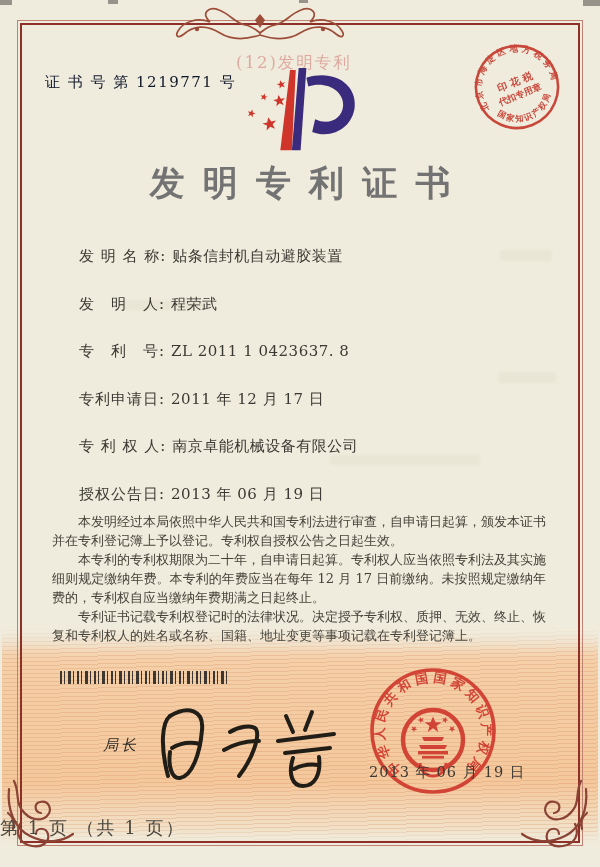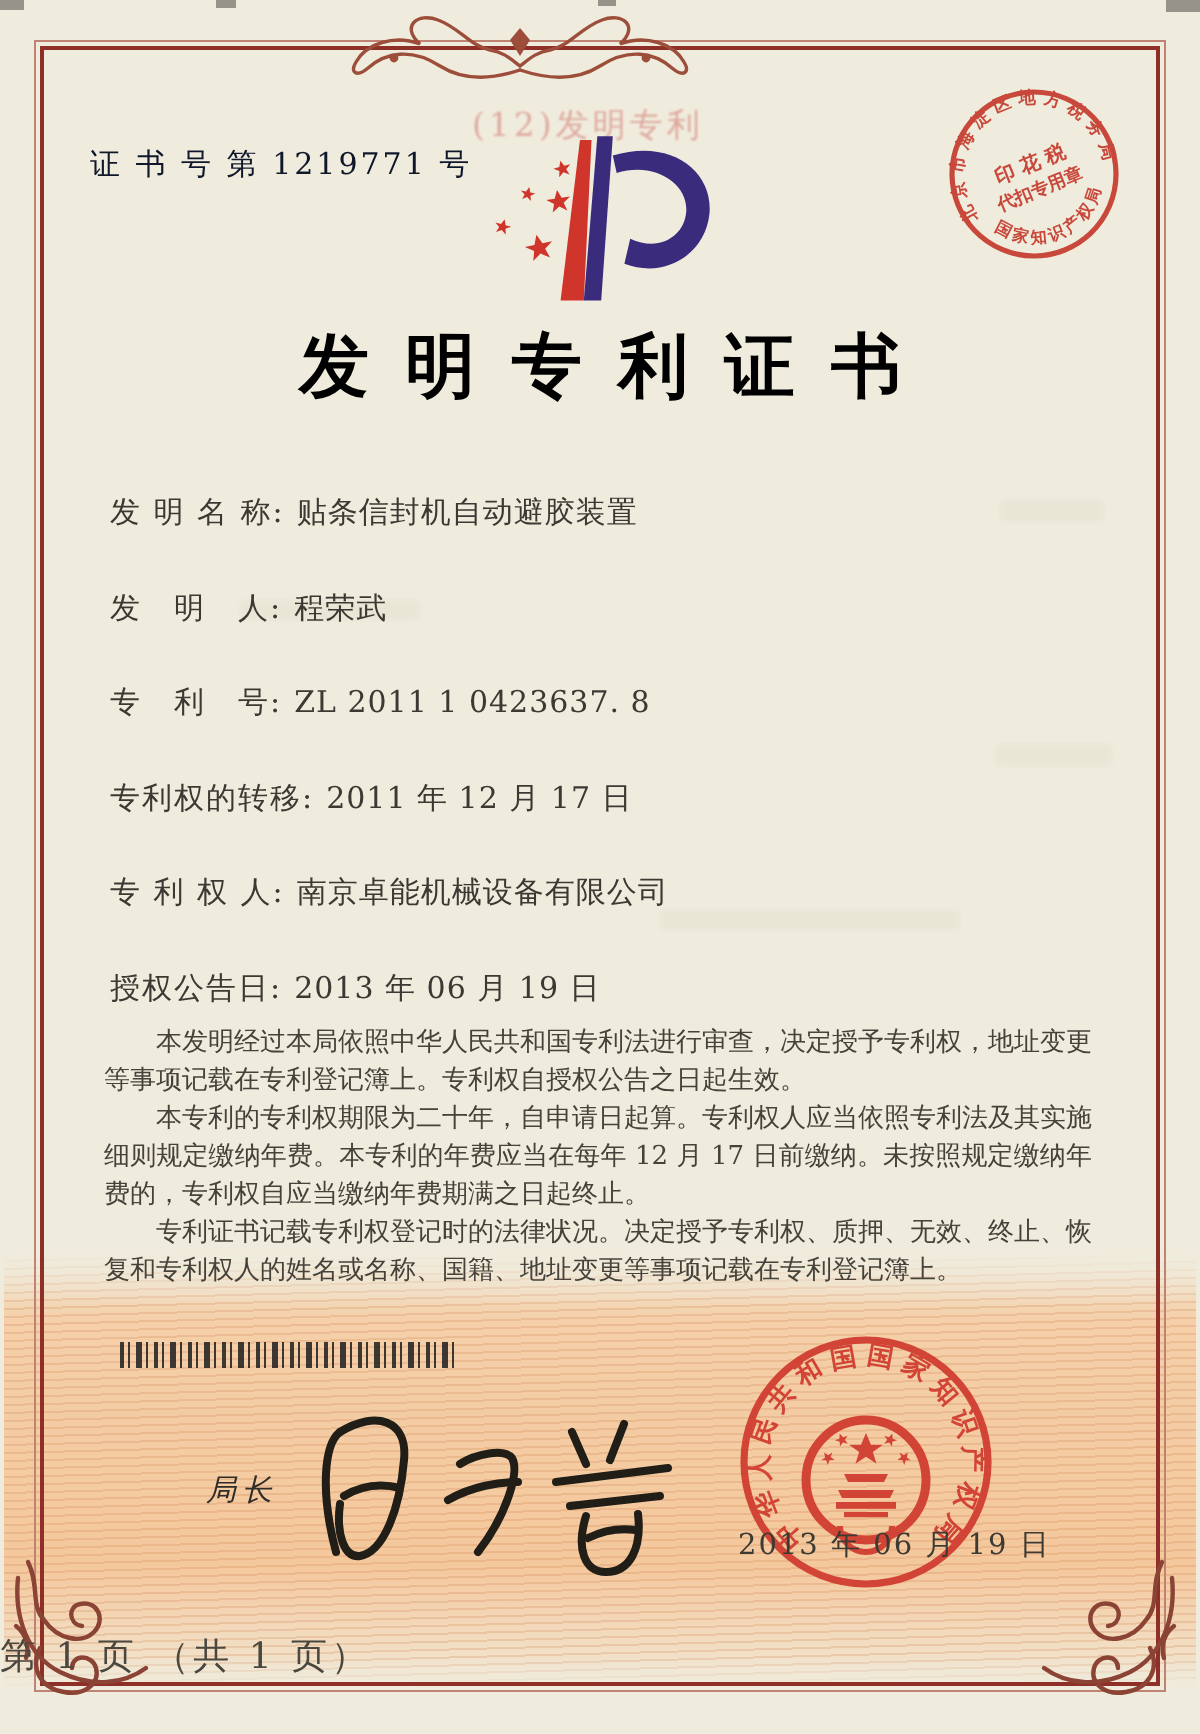--- a/index.html
+++ b/index.html
@@ -27,25 +27,25 @@
     border:2px solid #8e2f28;
     outline:1px solid #c08273;
     outline-offset:2px;
     pointer-events:none;
   }
   .cert-no{left:45px;top:73px;font-size:15px;letter-spacing:1.5px;color:#0f172a;z-index:3;}
   .ghost{left:236px;top:52px;font-size:16.5px;color:#b91c1c;opacity:.32;filter:blur(.4px);letter-spacing:2px;z-index:1;}
   .smudge{background:rgba(104,116,92,.5);opacity:.09;filter:blur(1.2px);z-index:1;border-radius:2px;}
   .title{
     left:0;right:0;top:160px;text-align:center;z-index:3;
-    font-size:35px;font-weight:bold;color:#000000;
+    font-size:35px;font-weight:bold;color:#737373;
     letter-spacing:.52em;padding-left:.52em;
   }
   .fields{left:55px;top:246px;z-index:3;font-size:15px;color:#3b3933;}
-  .frow{height:21px;line-height:21px;margin-bottom:26.5px;white-space:nowrap;}
+  .frow{height:21px;line-height:21px;margin-bottom:26.5px;white-space:nowrap;margin-left:24px;}
   .frow .lab{letter-spacing:1px;}
   .frow .val{margin-left:6px;letter-spacing:.5px;}
   .bodytext{
     left:52px;top:512px;width:494px;z-index:3;
     font-size:13px;line-height:19px;color:#46423a;text-align:justify;
   }
   .bodytext p{margin:0;text-indent:2em;}
   .barcode{
     left:60px;top:671px;width:167px;height:13px;z-index:3;
     background:
@@ -149,32 +149,32 @@
   <div class="frow">
     <span class="lab">发 明 名 称:</span><span class="val">贴条信封机自动避胶装置</span>
   </div>
   <div class="frow">
     <span class="lab">发　明　人:</span><span class="val">程荣武</span>
   </div>
   <div class="frow">
     <span class="lab">专　利　号:</span><span class="val">ZL 2011 1 0423637. 8</span>
   </div>
   <div class="frow">
-    <span class="lab">专利权的转移:</span><span class="val">2011 年 12 月 17 日</span>
+    <span class="lab">专利申请日:</span><span class="val">2011 年 12 月 17 日</span>
   </div>
   <div class="frow">
     <span class="lab">专 利 权 人:</span><span class="val">南京卓能机械设备有限公司</span>
   </div>
   <div class="frow">
     <span class="lab">授权公告日:</span><span class="val">2013 年 06 月 19 日</span>
   </div>
 </div>
 
 <div class="abs bodytext">
-  <p>本发明经过本局依照中华人民共和国专利法进行审查，决定授予专利权，地址变更等事项记载在专利登记簿上。专利权自授权公告之日起生效。</p>
+  <p>本发明经过本局依照中华人民共和国专利法进行审查，自申请日起算，颁发本证书并在专利登记簿上予以登记。专利权自授权公告之日起生效。</p>
   <p>本专利的专利权期限为二十年，自申请日起算。专利权人应当依照专利法及其实施细则规定缴纳年费。本专利的年费应当在每年 12 月 17 日前缴纳。未按照规定缴纳年费的，专利权自应当缴纳年费期满之日起终止。</p>
   <p>专利证书记载专利权登记时的法律状况。决定授予专利权、质押、无效、终止、恢复和专利权人的姓名或名称、国籍、地址变更等事项记载在专利登记簿上。</p>
 </div>
 
 <div class="abs barcode"></div>
 
 <div class="abs juzhang">局长</div>
 <svg class="abs sig-svg" width="205" height="105" viewBox="0 0 205 105" aria-label="田力普">
   <g stroke="#211d17" fill="none" stroke-width="4" stroke-linecap="round" stroke-linejoin="round">
     <path d="M28,80 C20,50 22,26 30,20"></path>

